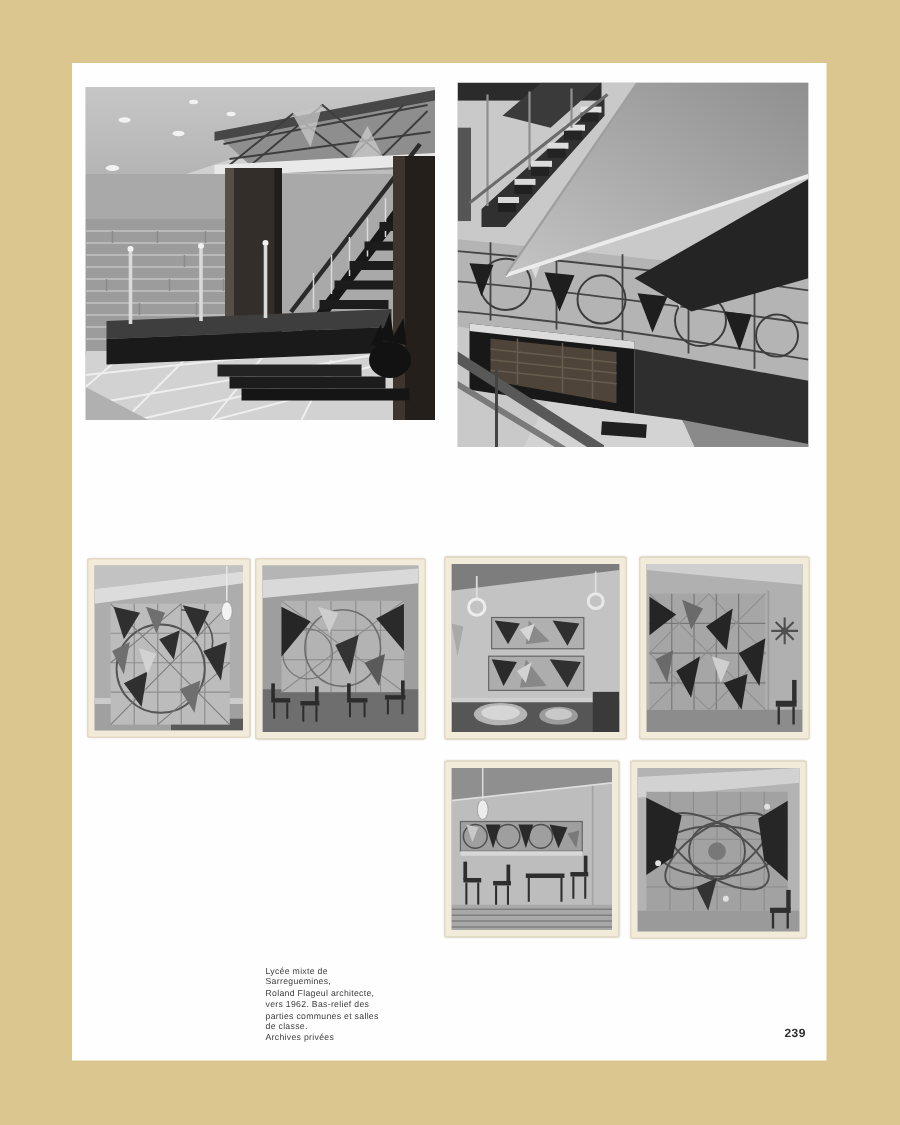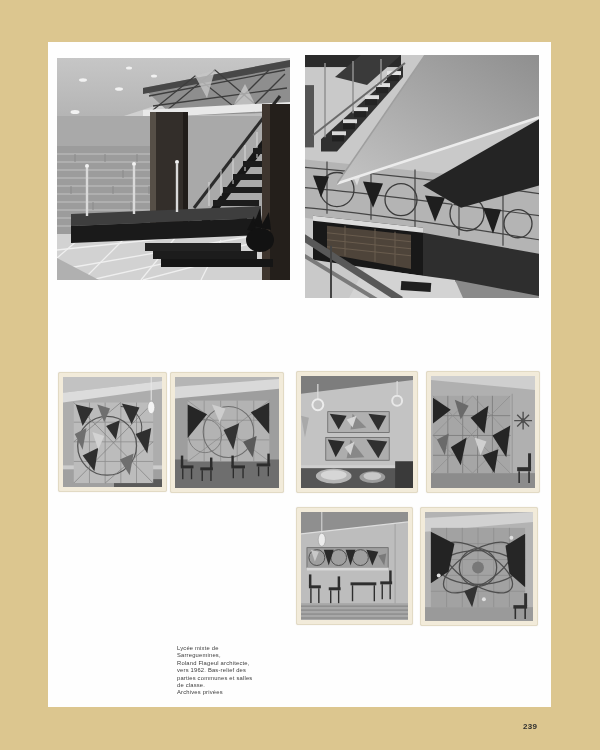--- a/index.html
+++ b/index.html
@@ -50,21 +50,21 @@
     position:absolute;
     left:129px; top:603px;
     width:110px;
     color:var(--caption_text);
     font-size:5.8px;
     line-height:7.4px;
     letter-spacing:.2px;
   }
   .pagenum{
     position:absolute;
-    left:475px; top:680px;
+    left:475px; top:642px;
     width:20px;
     color:#2e2e2e;
     font-size:8px;
     font-weight:bold;
     letter-spacing:.3px;
   }
 </style>
 </head>
 <body>
 

